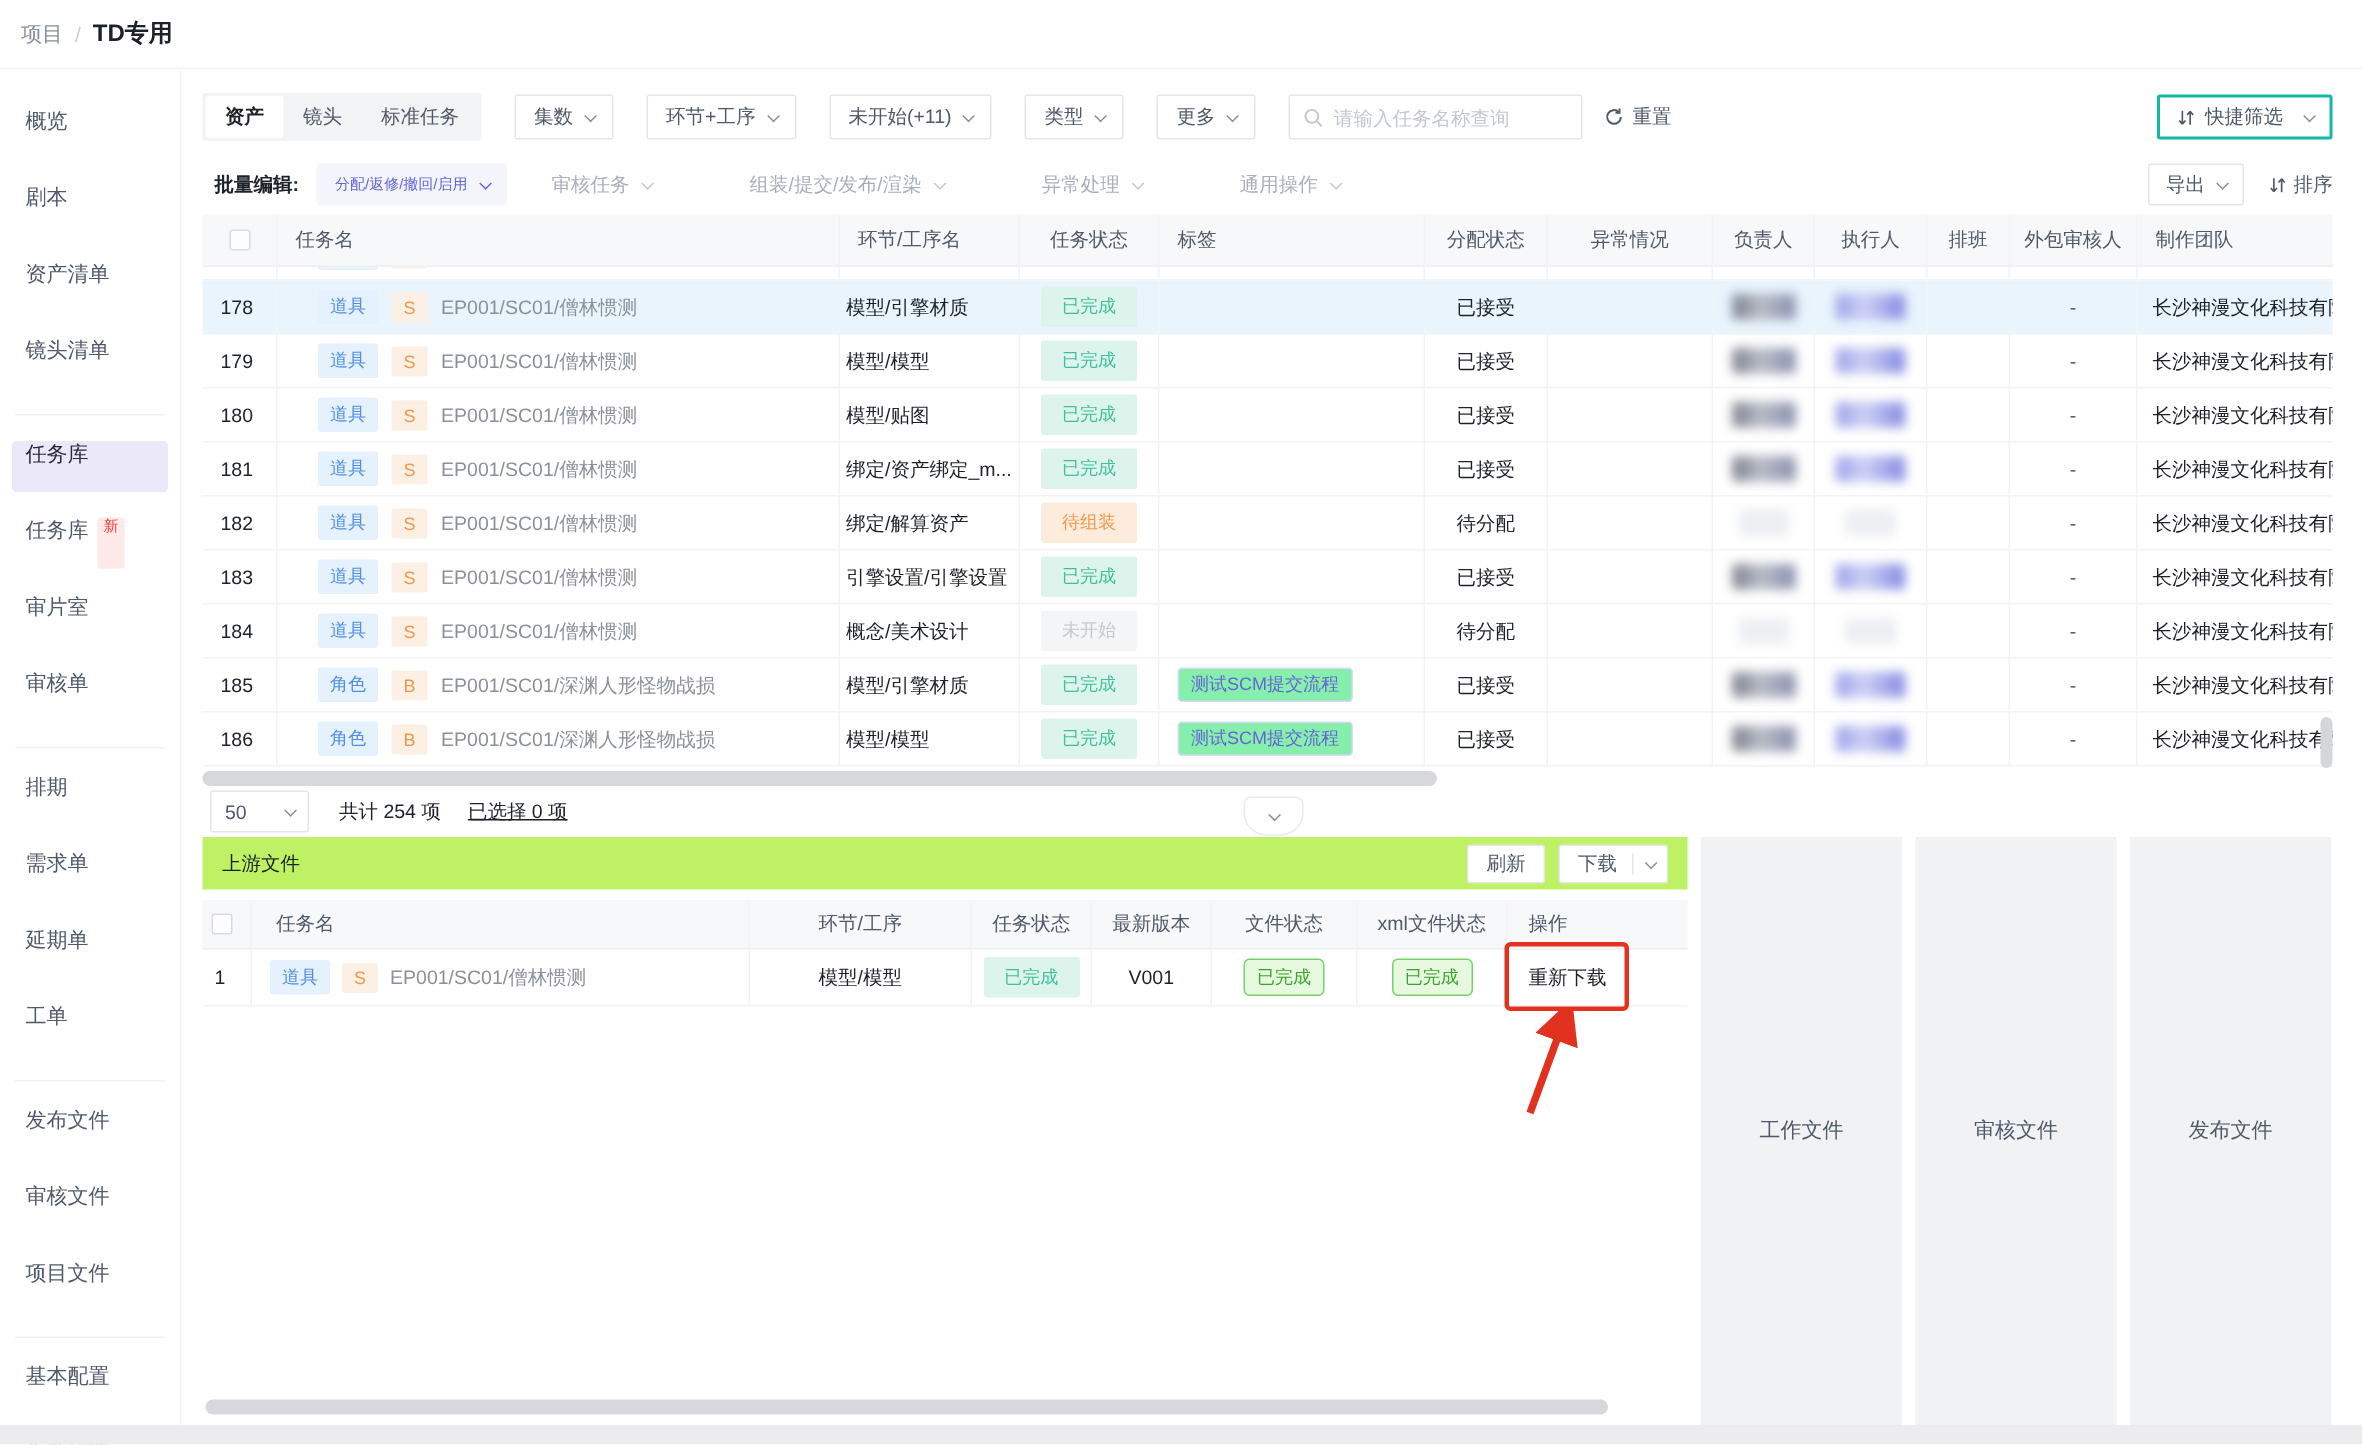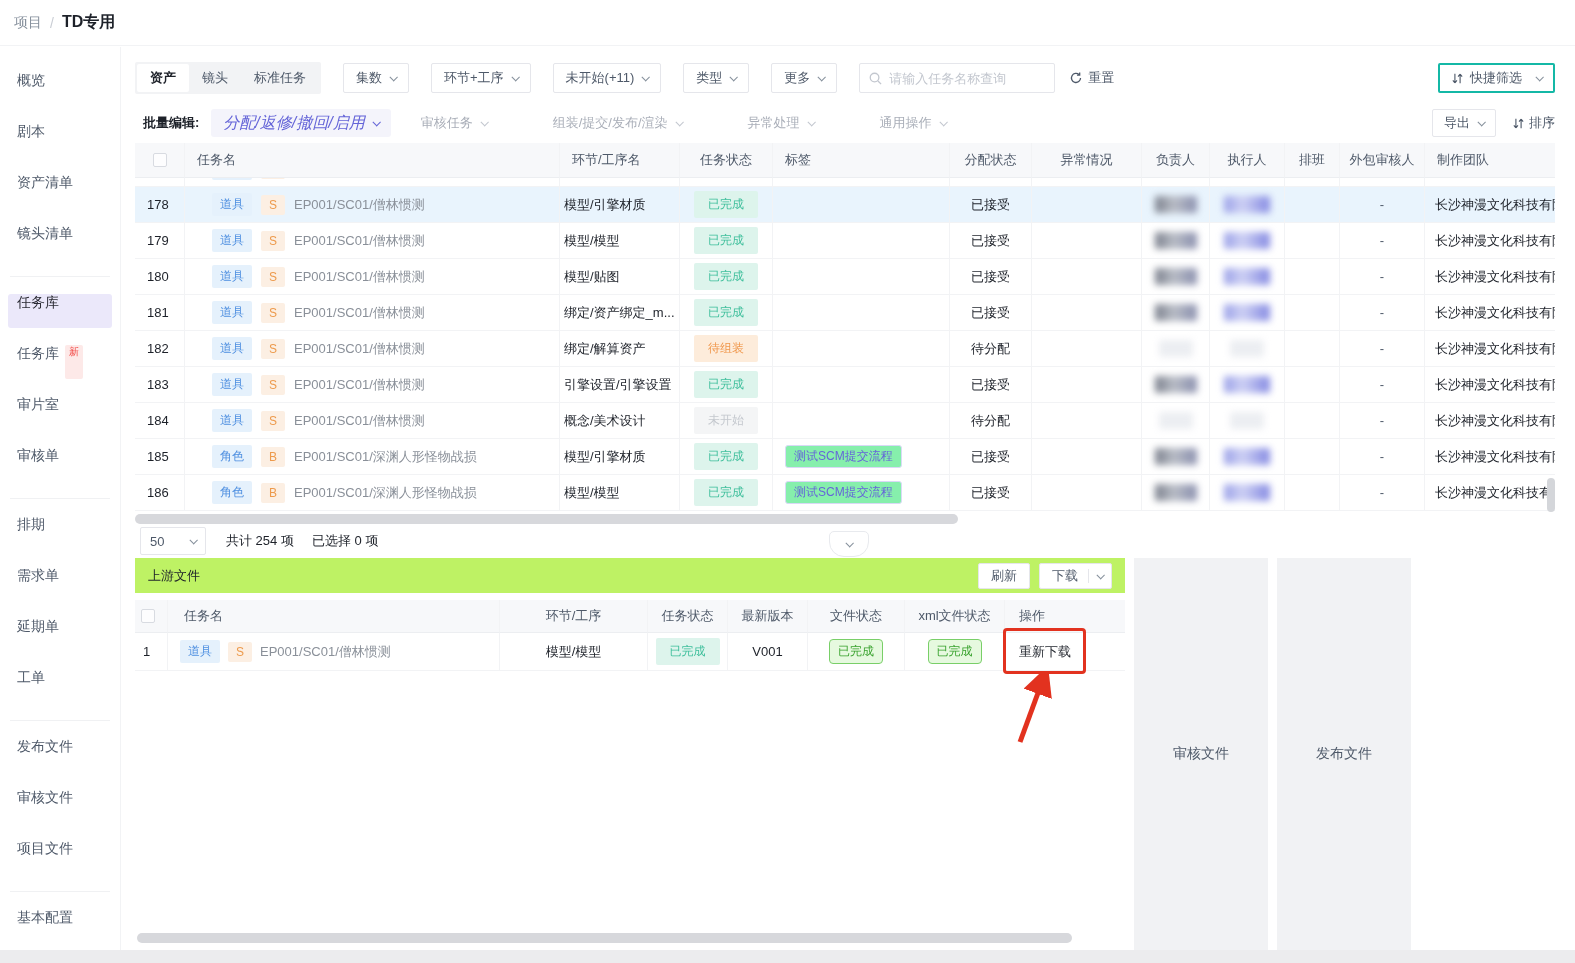--- a/index.html
+++ b/index.html
@@ -45,22 +45,22 @@
   .search-box input::placeholder { color:#c3c7cf; }
   .reset-btn { margin-left:14px; display:flex; align-items:center; font-size:13px; color:#4e5969;
                cursor:pointer; gap:5px; }
   .quick-filter { margin-left:auto; height:30px; border:2px solid #14b8a6; border-radius:2px; background:#fff;
                   display:flex; align-items:center; padding:0 11px; font-size:13px; color:#4e5969;
                   cursor:pointer; gap:6px; }
 
   .batch-row { margin-top:15px; height:28px; display:flex; align-items:center; }
   .batch-label { font-size:13px; font-weight:bold; color:#1d2129; margin-left:8px; }
   .batch-primary { margin-left:12px; background:#f4f4fb; border:none; border-radius:3px; height:28px;
-                   padding:0 12px; font-size:16px; color:#6565d8; display:flex; align-items:center;
-                   cursor:pointer; font-family:inherit;font-style:italic; }
+                   padding:0 12px; font-size:10px; color:#6565d8; display:flex; align-items:center;
+                   cursor:pointer; font-family:inherit; }
   .batch-primary .chev { border-color:#6565d8; }
   .batch-op { margin-left:30px; font-size:13px; color:#a9aeb8; display:flex; align-items:center; cursor:pointer; }
   .batch-op .chev { border-color:#c3c7cf; }
   .export-btn { margin-left:auto; height:28px; border:1px solid #e5e6eb; border-radius:2px; background:#fff;
                 display:flex; align-items:center; padding:0 11px; font-size:13px; color:#4e5969; cursor:pointer; }
   .sort-btn { margin-left:16px; display:flex; align-items:center; gap:4px; font-size:13px; color:#4e5969; cursor:pointer; }
 
   
   .mtable { margin-top:6px; }
   .mgrid { display:grid; grid-template-columns:50px 375px 120px 93px 177px 82px 110px 68px 75px 55px 85px 130px; }
@@ -98,21 +98,21 @@
   .hscroll { margin-top:2px; height:12px; position:relative; }
   .hthumb { position:absolute; left:0; top:1px; width:823px; height:10px; background:#d7d8dc; border-radius:6px; cursor:pointer; }
   .vthumb { position:absolute; left:1547px; top:478px; width:8px; height:34px; background:#d4d6da; border-radius:4px; cursor:pointer; }
 
   
   .pagination { height:32px; display:flex; align-items:center; position:relative; }
   .page-size { margin-left:5px; width:66px; height:28px; border:1px solid #e5e6eb; border-radius:2px;
                display:flex; align-items:center; padding:0 9px; font-size:13px; color:#4e5969;
                justify-content:space-between; cursor:pointer; background:#fff; }
   .pg-text { margin-left:20px; font-size:13px; color:#1d2129; }
-  .pg-text + .pg-text { margin-left:18px; }
+  .pg-text + .pg-text { margin-left:18px;text-decoration:underline; }
   .collapse-tab { position:absolute; left:694px; top:6px; width:40px; height:26px; background:#fff;
                   border:1px solid #e8eaee; border-radius:5px 5px 15px 15px; display:flex;
                   align-items:center; justify-content:center; cursor:pointer; }
   .collapse-tab .chev { margin-left:0; }
 
   
   .lower { margin-top:1px; display:flex; gap:9px; height:392px; }
   .upstream { width:990px; background:#fff; position:relative; }
   .up-title { height:35px; background:#bef264; display:flex; align-items:center; padding:0 13px; }
   .up-title-text { font-size:13px; color:#1d2129; }
@@ -641,20 +641,23 @@
                 <span class="action-txt">重新下载</span>
               </div>
             </div>
           </div>
         <div class="up-hscroll">
           <div class="up-hthumb"></div>
         </div>
       </div>
       <div id="sidePanels" style="display:flex;gap:9px;">
           <div class="side-panel">
+            <span>工作文件</span>
+          </div>
+          <div class="side-panel">
             <span>审核文件</span>
           </div>
           <div class="side-panel">
             <span>发布文件</span>
           </div>
         </div>
     </div>
 
   </div>
 

